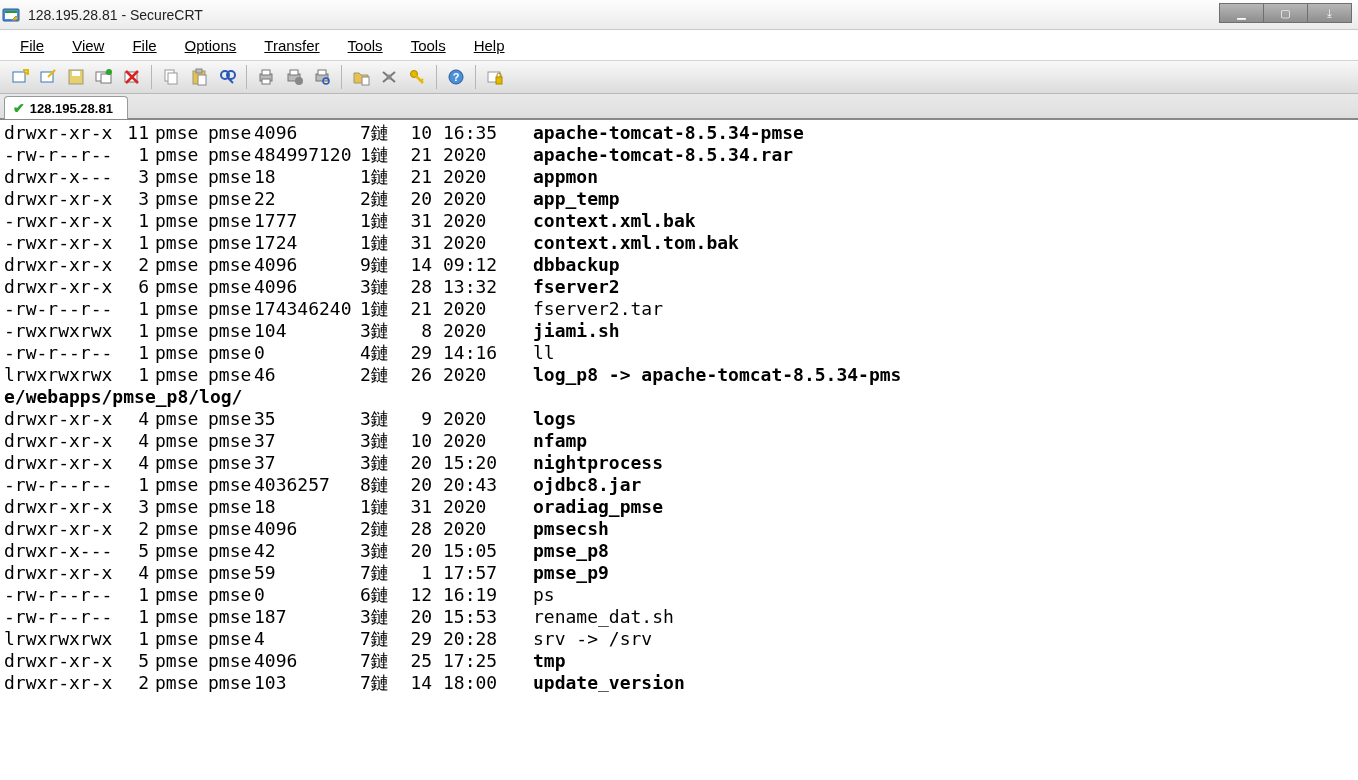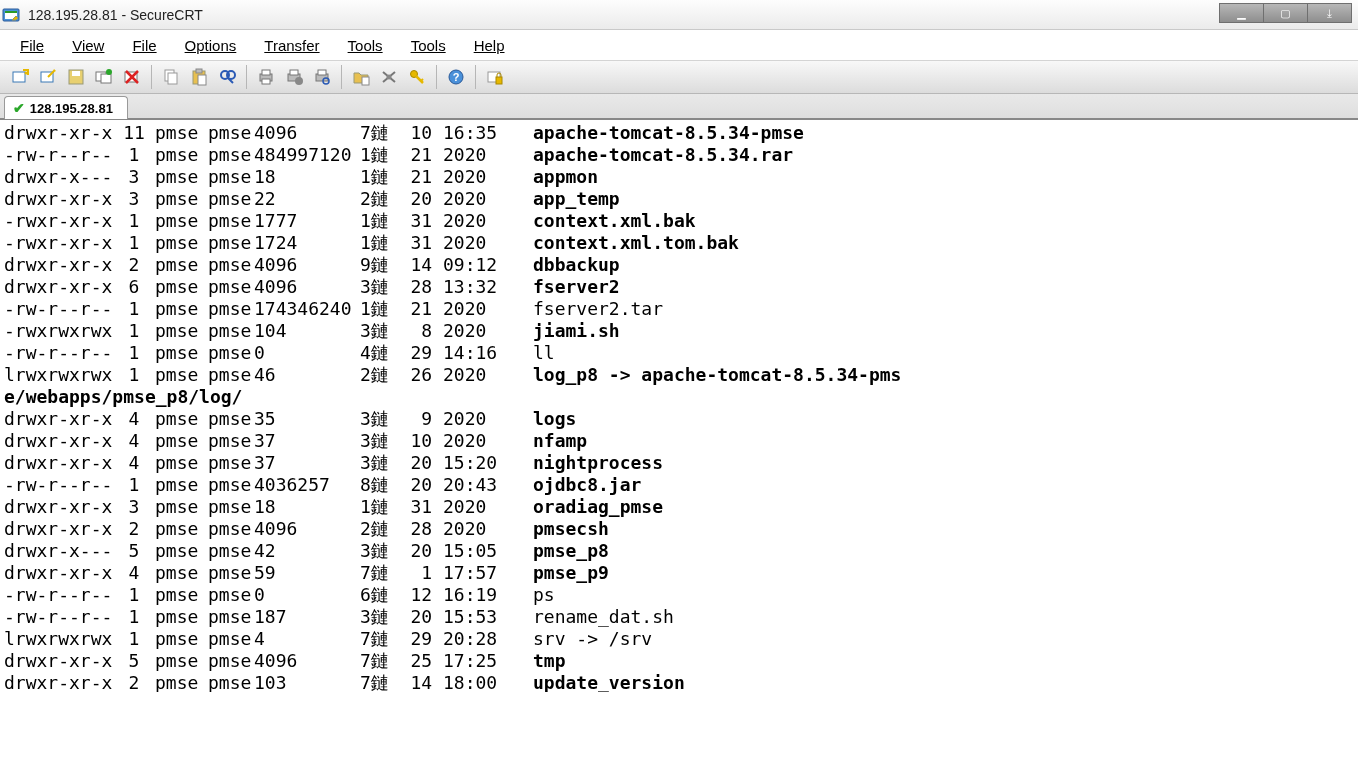--- a/index.html
+++ b/index.html
@@ -23,21 +23,21 @@
 
 
 .tabstrip { height:26px; background:linear-gradient(#e9e9e9,#dedede); border-bottom:2px solid #888; display:flex; align-items:flex-end; padding-left:4px; }
 .tab { background:#fff; border:1px solid #999; border-bottom:none; border-top-left-radius:4px; border-top-right-radius:4px; padding:3px 14px 3px 8px; display:flex; align-items:center; gap:5px; font-weight:bold; font-size:13px; position:relative; top:1px; }
 .tab .check-icon { color:#2aa72a; font-weight:bold; font-size:14px; }
 
 
 .terminal { font-family:"Consolas","Lucida Console",monospace; font-size:18px; line-height:22px; padding:2px 4px 0 4px; white-space:pre; color:#000; background:#fff; overflow:auto; height:572px; }
 .terminal .row { display:flex; }
 .terminal .perm  { width:115px; }
-.terminal .links { width:30px; text-align:center; }
+.terminal .links { width:30px; text-align:right; }
 .terminal .user  { width:55px; padding-left:6px; }
 .terminal .group { width:50px; padding-left:4px; }
 .terminal .size  { width:100px; text-align:left; }
 .terminal .date  { width:175px; padding-left:6px; }
 .terminal .name  { padding-left:4px; }
 .terminal .bold  { font-weight:bold; }
 .terminal .plain { font-weight:normal; }
 .terminal .wrapline { font-weight:bold; }
 
 svg { display:block; }

